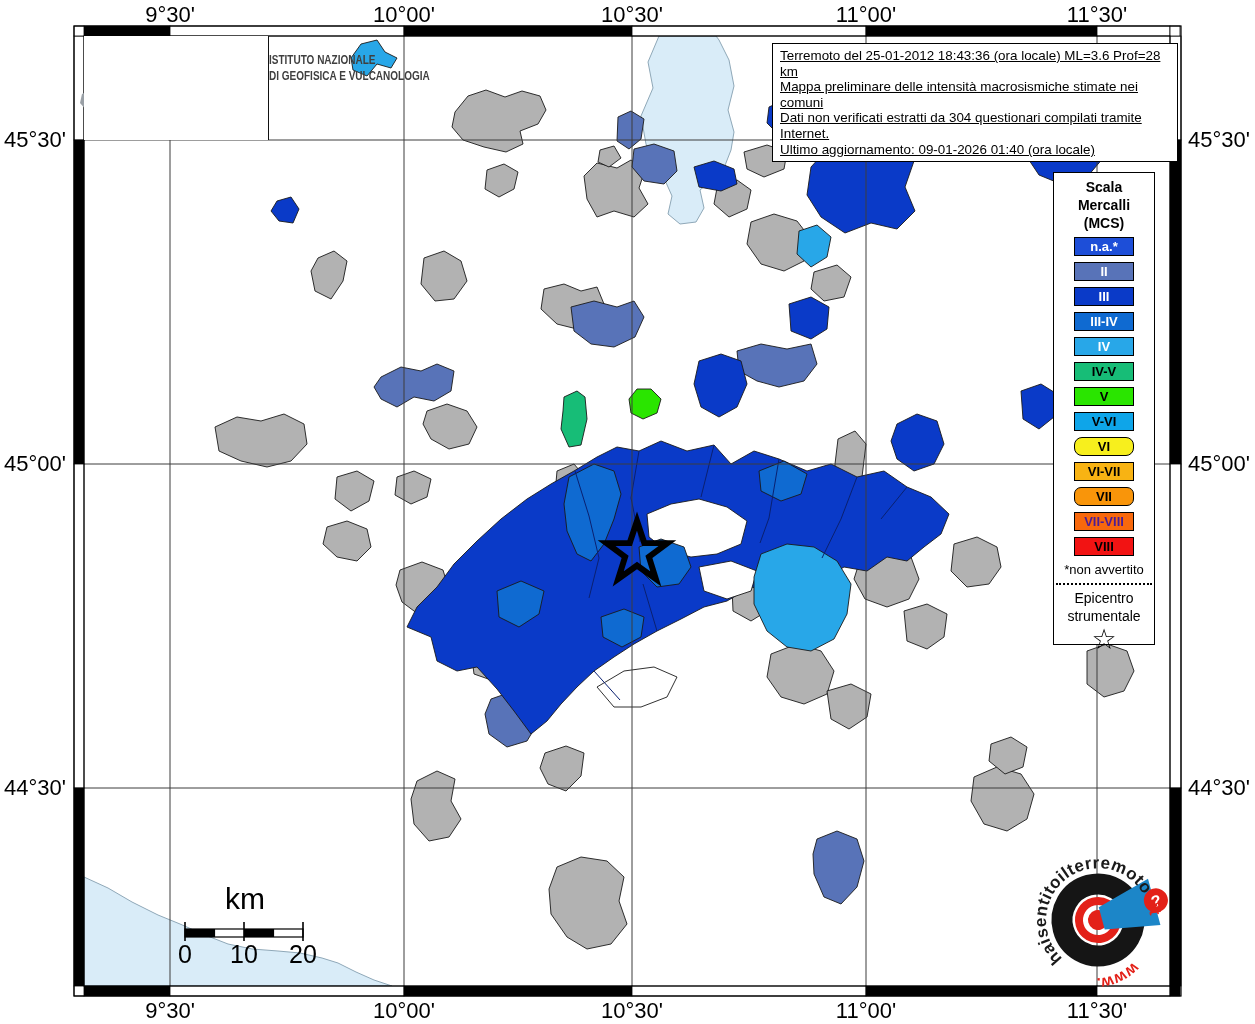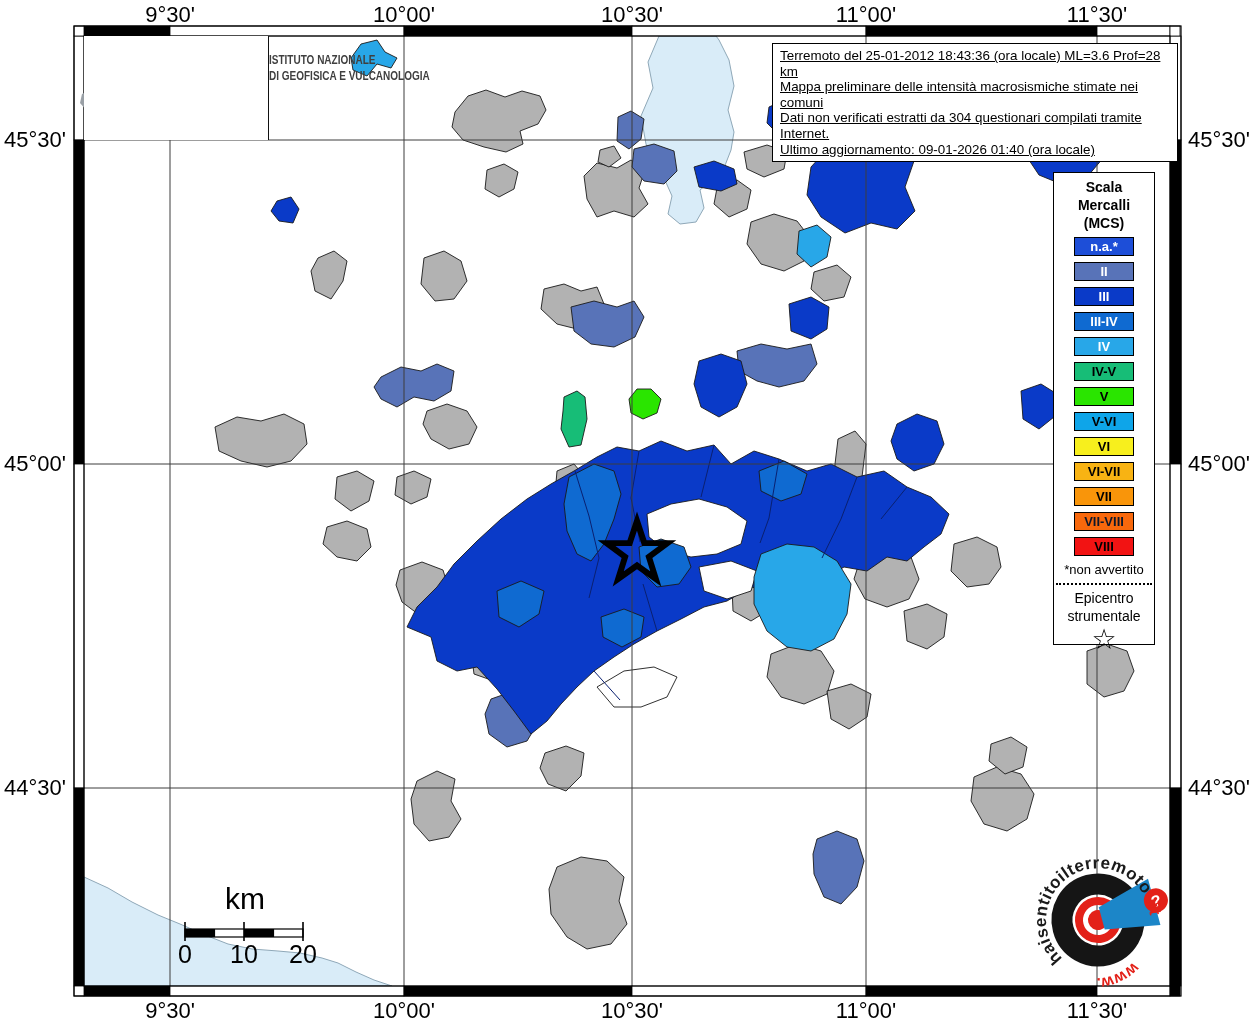--- a/index.html
+++ b/index.html
@@ -261,24 +261,24 @@
     <div class="legend-title">(MCS)</div>
     <div id="legend-swatches">
         <div class="sw" style="background: #1d4ed8; color: rgb(255, 255, 255);">n.a.*</div>
         <div class="sw" style="background: rgb(88, 115, 184); color: rgb(255, 255, 255);">II</div>
         <div class="sw" style="background: rgb(10, 58, 200); color: rgb(255, 255, 255);">III</div>
         <div class="sw" style="background: rgb(15, 106, 209); color: rgb(255, 255, 255);">III-IV</div>
         <div class="sw" style="background: rgb(40, 167, 232); color: rgb(255, 255, 255);">IV</div>
         <div class="sw" style="background: rgb(23, 189, 119); color: rgb(0, 0, 0);">IV-V</div>
         <div class="sw" style="background: rgb(42, 229, 0); color: rgb(0, 0, 0);">V</div>
         <div class="sw" style="background: #0ea5e9; color: rgb(0, 0, 0);">V-VI</div>
-        <div class="sw" style="background: rgb(247, 239, 29); color: rgb(0, 0, 0);">VI</div>
+        <div class="sw" style="background: rgb(247, 239, 29); color: rgb(0, 0, 0); border-radius: 8px;">VI</div>
         <div class="sw" style="background: rgb(248, 179, 19); color: rgb(0, 0, 0);">VI-VII</div>
-        <div class="sw" style="background: rgb(249, 149, 10); color: rgb(0, 0, 0);">VII</div>
-        <div class="sw" style="background: rgb(248, 104, 12); color: #0f172a;">VII-VIII</div>
+        <div class="sw" style="background: rgb(249, 149, 10); color: rgb(0, 0, 0); border-radius: 7px;">VII</div>
+        <div class="sw" style="background: rgb(248, 104, 12); color: #4c1d95;">VII-VIII</div>
         <div class="sw" style="background: rgb(242, 19, 19); color: rgb(0, 0, 0);">VIII</div>
       </div>
     <div class="legend-footnote">*non avvertito</div>
     <hr class="legend-dots">
     <div class="legend-epi">Epicentro</div>
     <div class="legend-epi">strumentale</div>
     <div class="legend-star">☆</div>
   </div>
 
   <div id="km-label" class="overlay">km</div>

